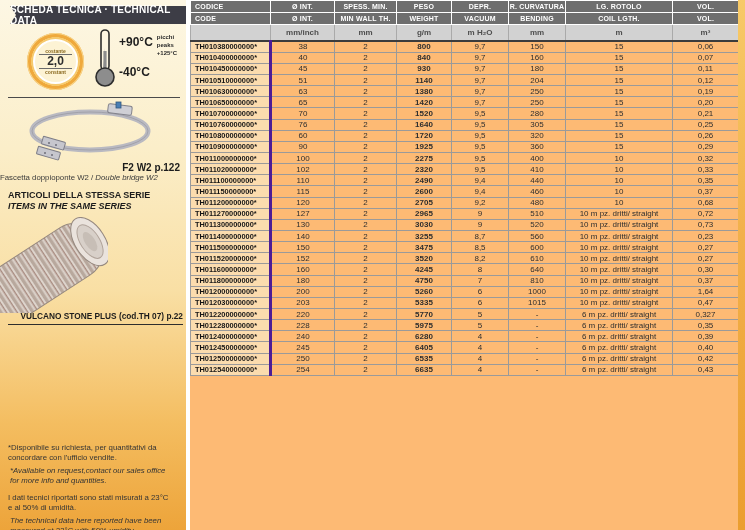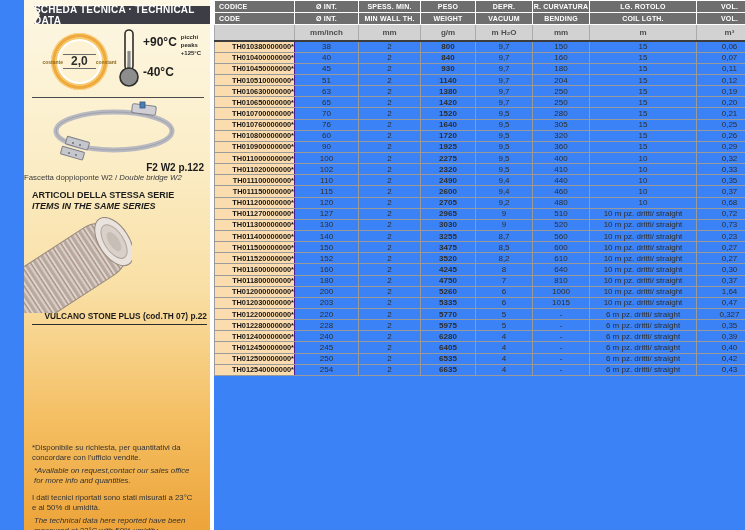--- a/index.html
+++ b/index.html
@@ -1,33 +1,33 @@
 <!DOCTYPE html>
 <html><head>
 <meta charset="utf-8">
 <style>
   * { margin:0; padding:0; box-sizing:border-box; }
   html,body { background:#fff; }
   body { font-family:"Liberation Sans", sans-serif; }
-  .page { position:relative; width:745px; height:530px; overflow:hidden; display:flex; background:#3b82f6;padding-left:24px; }
+  .page { position:relative; width:745px; height:530px; overflow:hidden; display:flex; background:#fdba74; }
 
   
   .sidebar { position:relative; width:186px; height:530px; flex:0 0 186px;
     background:linear-gradient(180deg,#fdf7e4 0%,#fbeec9 28%,#f9dfa4 55%,#f4bd60 80%,#eda43a 100%); }
   .ribbon { position:absolute; left:10px; right:0; top:6px; height:18px; background:#3d3d46;
     color:#fff; display:flex; align-items:center; justify-content:center;
     font-size:10px; font-weight:bold; letter-spacing:.2px; }
   .ribbon::before { content:""; position:absolute; left:0; top:0;
     border-top:9px solid transparent; border-bottom:9px solid transparent; border-left:6px solid #fdf7e4; }
 
   .badge { position:absolute; left:27px; top:33px; width:57px; height:57px; border-radius:50%;
     background:radial-gradient(circle,#f6c96d 60%,#efa93c 61%); display:flex; align-items:center; justify-content:center;
     box-shadow:0 0 0 1px #f8d68c inset; }
   .badge-inner { width:45px; height:45px; border-radius:50%; background:#fdf3d4; border:2px solid #fff;
-    display:flex; flex-direction:row; align-items:center; justify-content:center; }
+    display:flex; flex-direction:column; align-items:center; justify-content:center; }
   .badge-top,.badge-bot { font-size:5px; font-weight:bold; color:#8a6a20; }
   .badge-val { font-size:12px; font-weight:bold; color:#2e2e2e; line-height:1.1; padding:0 8px;
     border-top:1px solid #6b6b6b; border-bottom:1px solid #6b6b6b; }
 
   .thermo-block { position:absolute; left:92px; top:27px; width:92px; height:64px; display:flex; }
   .thermo-svg { width:26px; height:62px; flex:0 0 26px; }
   .temp-col { display:flex; flex-direction:column; margin-left:1px; }
   .temp-max { font-size:12px; font-weight:bold; color:#1e1e1e; margin-top:8px; }
   .temp-min { font-size:12px; font-weight:bold; color:#1e1e1e; margin-top:16px; }
   .peaks { font-size:6px; font-weight:bold; color:#2a2a2a; line-height:1.35; margin-left:4px; margin-top:6px; white-space:pre-line; }
@@ -61,21 +61,21 @@
   .table-wrap { width:548px; flex:0 0 548px; height:530px; }
   table { border-collapse:collapse; table-layout:fixed; width:548px; height:376px; }
   th,td { overflow:hidden; white-space:nowrap; }
   th.hdr { background:#6e6e6e; color:#fff; font-size:7px; font-weight:bold;
     border:1px solid #fff; text-align:center; height:12px; letter-spacing:.2px; }
   th.hdr.first { text-align:left; padding-left:4px; }
   td.unit { background:#d2d2d2; color:#4e4e4e; font-size:8px; font-weight:bold; text-align:center;
     height:16px; border-left:1px solid #aaa; border-right:1px solid #aaa; border-bottom:2px solid #3c3c3c; }
   tbody td { border:1px solid #9a9a9a; font-size:8px; color:#2e2e2e; text-align:center; }
   tbody td.code { background:#fbdcae; font-weight:bold; font-size:7.4px; color:#141414;
-    text-align:right; padding-left:4px; border-right:1px solid #4c1d95; }
+    text-align:left; padding-left:4px; border-right:3px solid #4c1d95; }
   tbody td.bold { font-weight:bold; }
 
   .edge-strip { width:7px; flex:0 0 7px; height:530px;
     background:linear-gradient(180deg,#f7ca68 0%,#f2b04a 45%,#eb9e2f 100%); }
 </style>
 </head>
 <body>
 
 <div class="page">
 

